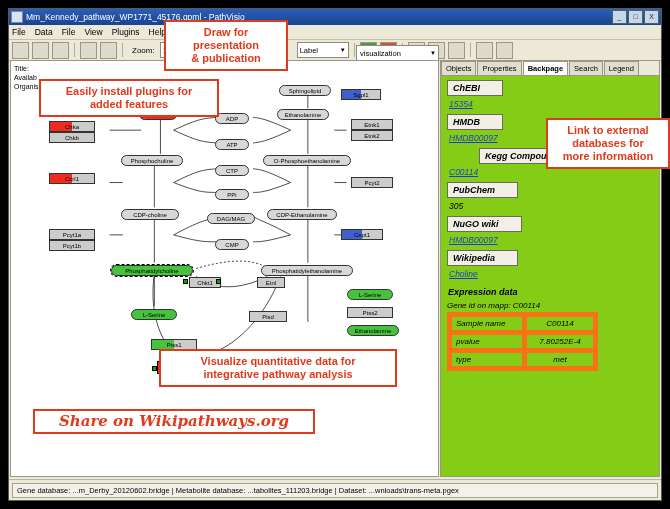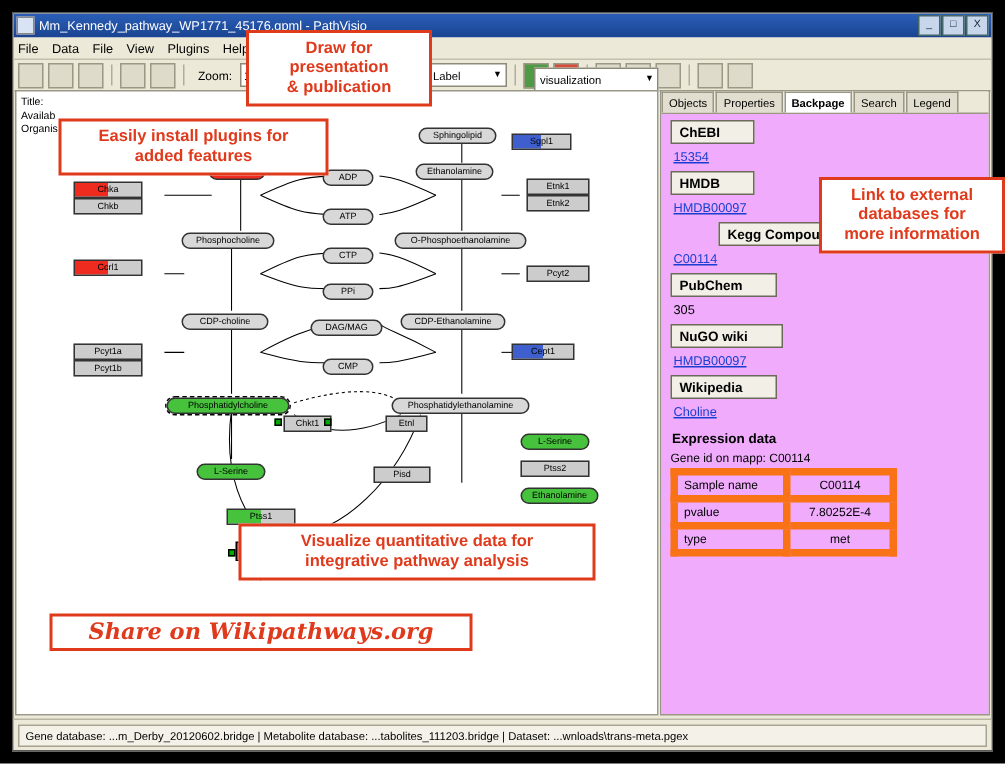--- a/index.html
+++ b/index.html
@@ -46,38 +46,38 @@
   .tbtn.gry{background:#dedbcb;}
   .sep{width:1px;height:14px;background:#b0ad9b;margin:0 2px;}
   .zoomlabel{font-size:8px;margin:0 2px 0 4px;}
   .zoomsel{
     width:46px;height:14px;border:1px solid #8d8a78;background:#fff;font-size:8px;
     display:flex;align-items:center;padding-left:2px;justify-content:space-between;
   }
   .caret{font-size:6px;padding-right:2px;}
   .labelsel{
     width:48px;height:14px;border:1px solid #8d8a78;background:#fff;font-size:7.5px;
-    display:flex;align-items:center;padding-left:2px;justify-content:space-between;margin-left:5px;
+    display:flex;align-items:center;padding-left:2px;justify-content:space-between;margin-left:16px;
   }
   .vissel{
     position:absolute;right:222px;top:36px;width:78px;height:14px;
     border:1px solid #8d8a78;background:#fff;font-size:7.5px;
     display:flex;align-items:center;padding-left:3px;justify-content:space-between;
   }
   
   .main{position:absolute;left:0;top:50px;right:0;bottom:22px;display:flex;}
   .canvaswrap{position:relative;flex:1;background:#fff;border:1px solid #9a9786;margin:1px;overflow:hidden;}
   .sidepanel{width:218px;background:#ece9d8;border:1px solid #9a9786;margin:1px 1px 1px 0;display:flex;flex-direction:column;}
   
   .leftinfo{position:absolute;left:3px;top:3px;font-size:7px;line-height:9px;color:#000;}
   
   .tabs{display:flex;height:14px;font-size:7.5px;border-bottom:1px solid #9a9786;background:#ece9d8;}
   .tab{padding:2px 4px 0 4px;border:1px solid #9a9786;border-bottom:none;background:#e1ded0;margin-right:1px;}
   .tab.active{background:#fff;font-weight:bold;}
-  .sidecontent{flex:1;background:#f0abfc;overflow:hidden;position:relative;padding:4px 6px;}
+  .sidecontent{flex:1;background:#84cc16;overflow:hidden;position:relative;padding:4px 6px;font-style:italic;}
   .sect{margin-bottom:5px;}
   .sect-h{
     display:inline-block;border:1px solid #6d6a5c;background:#f1efe6;
     font-weight:bold;font-size:9px;padding:2px 22px 2px 5px;
   }
   .sect-h.wide{padding-right:40px;margin-left:32px;}
   .link{color:#1a3fd0;text-decoration:underline;font-size:8.5px;display:block;margin:3px 0 0 2px;}
   .plain{font-size:8.5px;margin:3px 0 0 2px;}
   .exprtitle{font-weight:bold;font-size:9px;margin:8px 0 4px 1px;}
   .geneid{font-size:8px;margin-bottom:2px;}

